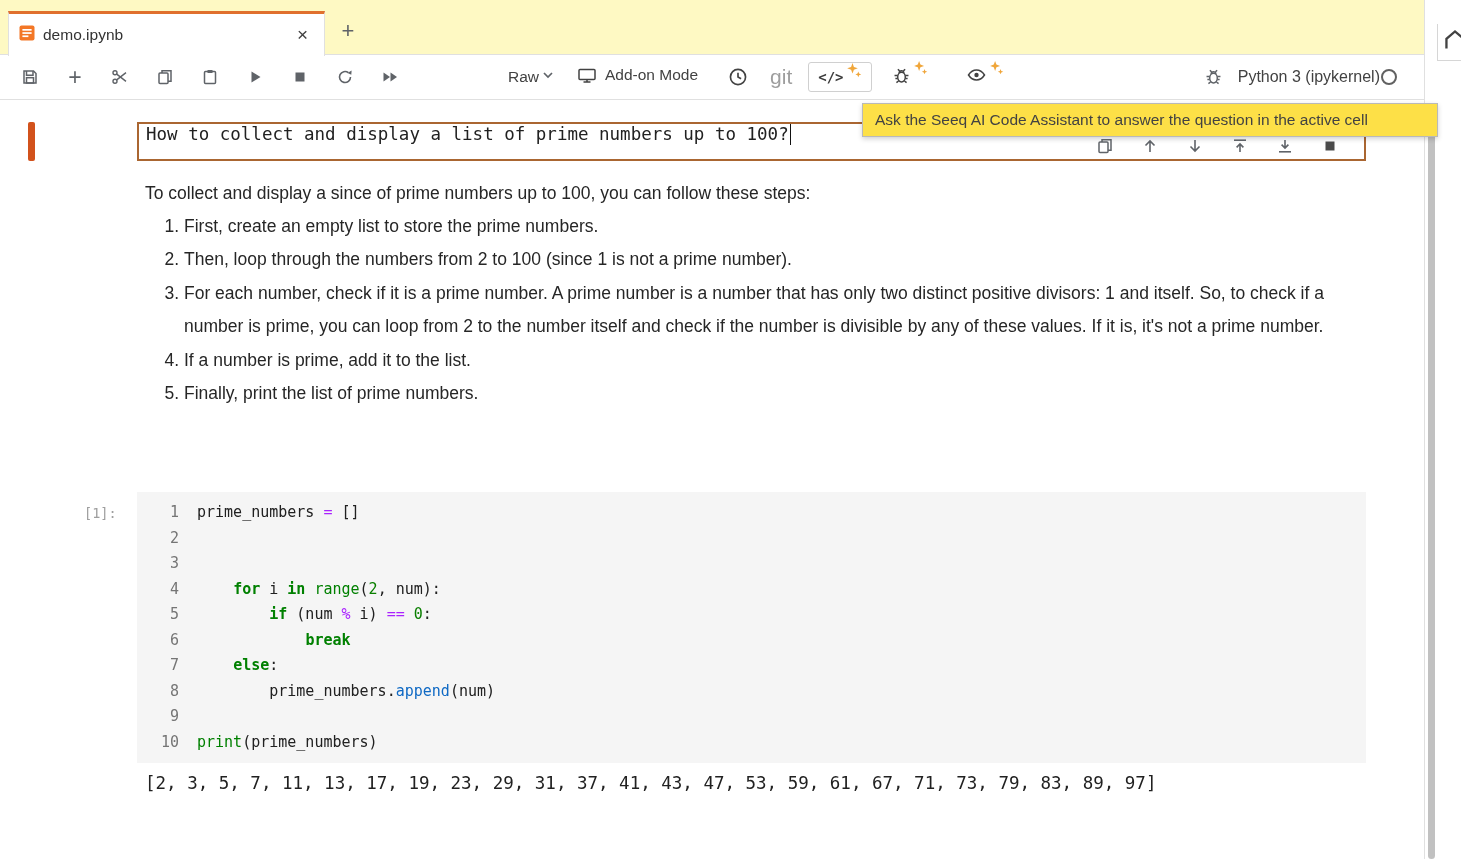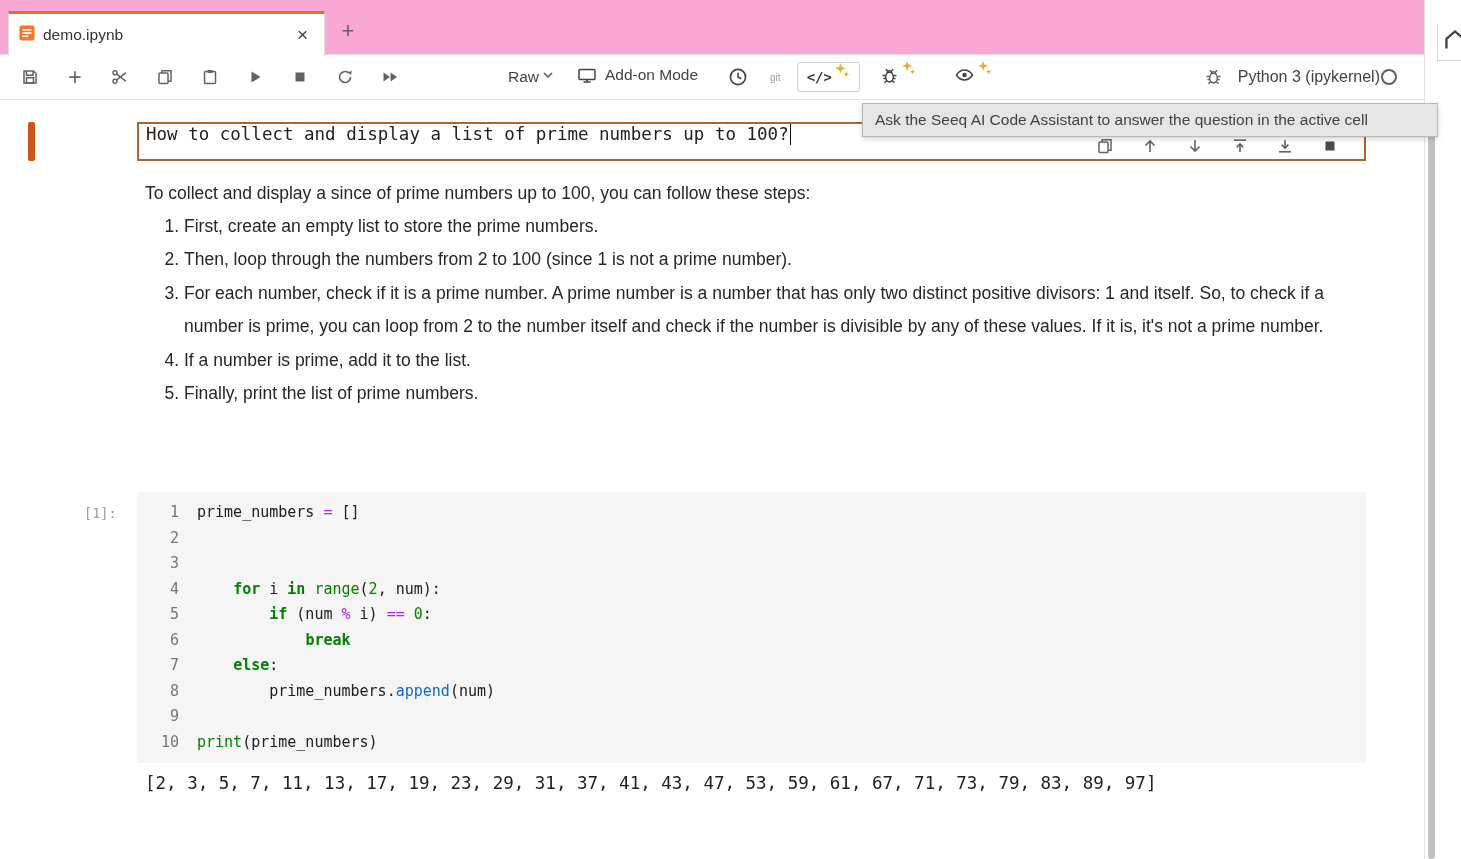--- a/index.html
+++ b/index.html
@@ -2,21 +2,21 @@
 <html style="--accent: #e0702d; --active_cell_bar: #d2521c; --cell_border: #aa6631; --sparkle: #f0a63a; --code_keyword: #008000; --code_builtin: #008000; --code_number: #0a7f00; --code_operator: #AA22FF; --code_method: #0f69c4; --code_text: #212121;"><head>
 <meta charset="utf-8">
 <style>
   * { box-sizing: border-box; margin: 0; padding: 0; }
   html,body { width:1461px; height:859px; background:#fff; overflow:hidden;
               font-family:"Liberation Sans", sans-serif; }
   .app { position:relative; width:1461px; height:859px; background:#fff; }
 
   
   .tabbar { position:absolute; left:0; top:0; width:1424px; height:55px;
-            background:#f9a8d4; border-bottom:1px solid #e0e0e0; }
+            background:#fef9c3; border-bottom:1px solid #e0e0e0; }
   .tab { position:absolute; left:8px; top:11px; width:317px; height:45px;
          background:#fff; border-left:1px solid #e0e0e0; border-right:1px solid #e0e0e0;
          border-top:3px solid var(--accent,#e0702d);
          display:flex; align-items:center; padding:0 10px; z-index:2; }
   .tab-title { font-size:15.5px; color:#333; margin-left:8px; flex:1; }
   .tab-close { font-size:19px; color:#424242; padding:0 6px; cursor:pointer; }
   .newtab { position:absolute; left:334px; top:18px; font-size:22px; color:#5f6368;
             width:28px; text-align:center; cursor:pointer; }
 
   
@@ -24,38 +24,38 @@
              border-bottom:1px solid #e0e0e0; display:flex; align-items:center;
              padding-left:20px; background:#fff; }
   .tbi { width:20px; height:20px; margin-right:25px; display:flex;
          align-items:center; justify-content:center; cursor:pointer; flex:none; }
   .celltype { margin-left:4px; width:128px; display:flex; align-items:center;
               justify-content:flex-end; cursor:pointer; flex:none; }
   .celltype-label { font-size:15.5px; color:#424242; }
   .addon { margin-left:20px; display:flex; align-items:flex-start; gap:8px; cursor:pointer; flex:none; }
   .addon-label { font-size:15.5px; color:#424242; }
   .clockbtn { margin-left:30px; flex:none; cursor:pointer; width:20px; height:20px; }
-  .gitlabel { margin-left:22px; font-size:10px; color:#9e9e9e; cursor:pointer; flex:none; }
+  .gitlabel { margin-left:22px; font-size:21px; color:#9e9e9e; cursor:pointer; flex:none; }
   .ai-btn { margin-left:16px; display:flex; align-items:flex-start; gap:2px;
             padding:5px 9px; border:1px solid #d0d0d0; border-radius:3px;
             cursor:pointer; flex:none; }
   .ai-plain { display:flex; align-items:flex-start; gap:2px; cursor:pointer; flex:none; }
   .bug-ai { margin-left:20px; }
   .eye-ai { margin-left:38px; }
   .code-glyph { font-family:"DejaVu Sans Mono", monospace; font-weight:bold;
                 font-size:14px; color:#3c3c3c; line-height:18px; }
   .spacer { flex:1; }
   .debugbtn { width:20px; height:20px; margin-right:14px; cursor:pointer; flex:none; }
   .kernel-name { font-size:16px; color:#424242; margin-right:0; cursor:pointer; flex:none; }
   .kernel-status { width:18px; height:18px; margin-right:26px; cursor:pointer; flex:none; }
   .sparkle { margin-top:-6px; }
 
   
   .tooltip { position:absolute; left:862px; top:103px; width:576px; height:34px;
-             background:#e5e5e5; border:1px solid #b9b9b9; box-shadow:0 2px 5px rgba(0,0,0,.18);
+             background:#fde047; border:1px solid #b9b9b9; box-shadow:0 2px 5px rgba(0,0,0,.18);
              font-size:15.5px; color:#424242; line-height:32px; padding:0 12px;
              z-index:6; white-space:nowrap; overflow:hidden; }
 
   
   .active-bar { position:absolute; left:28px; top:122px; width:7px; height:39px;
                 background:var(--active_cell_bar,#d2521c); border-radius:2px; }
   .prompt-box { position:absolute; left:137px; top:122px; width:1229px; height:39px;
                 border:2px solid var(--cell_border,#aa6631); background:#fff; z-index:1;
                 display:flex; align-items:flex-start; padding-left:7px; cursor:text; }
   .prompt-text { font-family:"DejaVu Sans Mono", monospace; font-size:17.5px; color:#212121;

